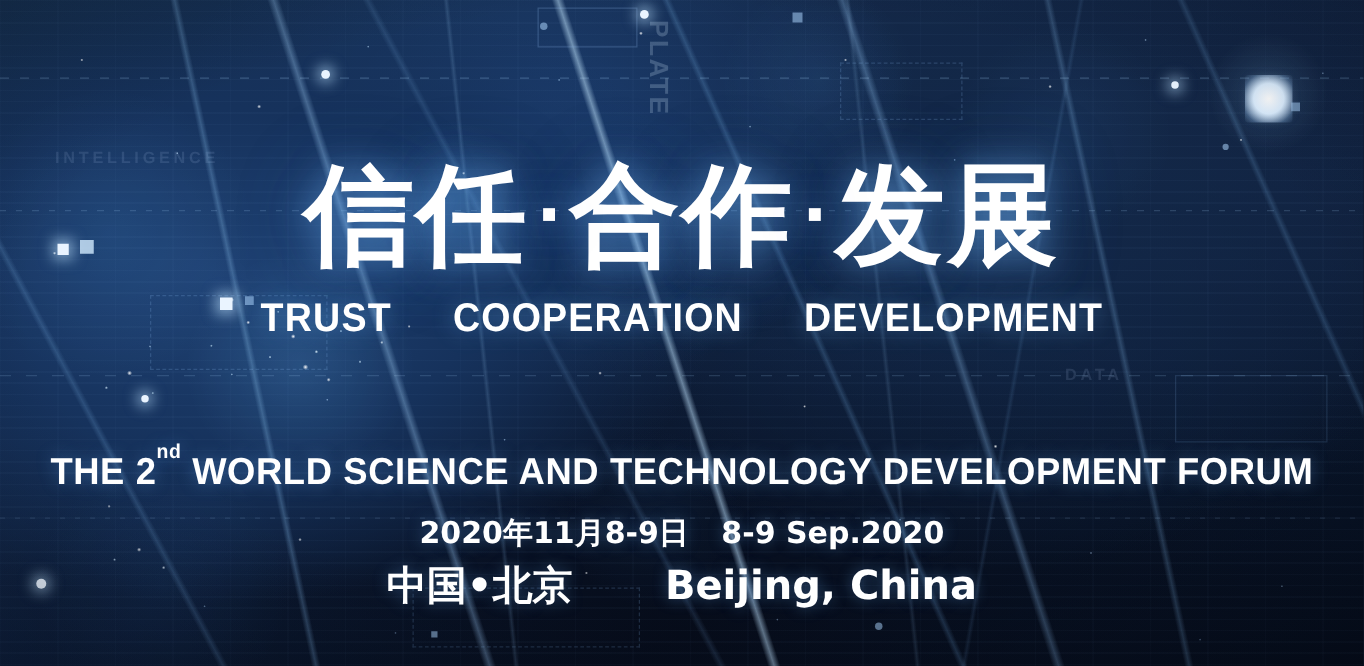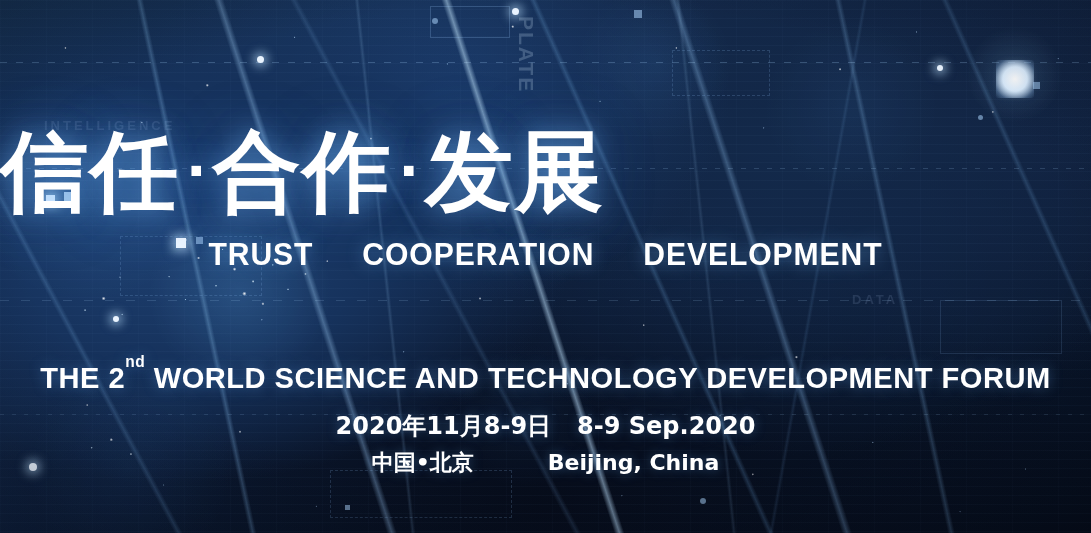--- a/index.html
+++ b/index.html
@@ -206,21 +206,21 @@
   }
 
   
   .content{
     position:absolute;inset:0;
     display:flex;flex-direction:column;align-items:center;
   }
 
   .headline{
     position:absolute;top:128px;left:0;right:0;
-    text-align:left;
+    text-align:center;
     font-family:"DejaVu Sans","Liberation Sans",sans-serif;
     font-weight:700;
     font-size:88px;
     line-height:1;
     color:#ffffff;
     letter-spacing:2px;
     text-shadow:0 0 26px rgba(120,190,255,.55),0 0 60px rgba(60,130,220,.35);
     white-space:nowrap;
   }
   .headline .dot{
@@ -286,21 +286,21 @@
     text-shadow:0 0 12px rgba(110,180,255,.35);
     white-space:nowrap;
   }
   .dateline .gap{display:inline-block;width:26px;}
 
   .placeline{
     position:absolute;top:452px;left:0;right:0;
     text-align:center;
     font-family:"DejaVu Sans","Liberation Sans",sans-serif;
     font-weight:700;
-    font-size:22px;
+    font-size:32px;
     line-height:1;
     color:#ffffff;
     letter-spacing:0px;
     text-shadow:0 0 12px rgba(110,180,255,.35);
     white-space:nowrap;
   }
   .placeline .gap{display:inline-block;width:74px;}
 </style>
 </head>
 <body>

